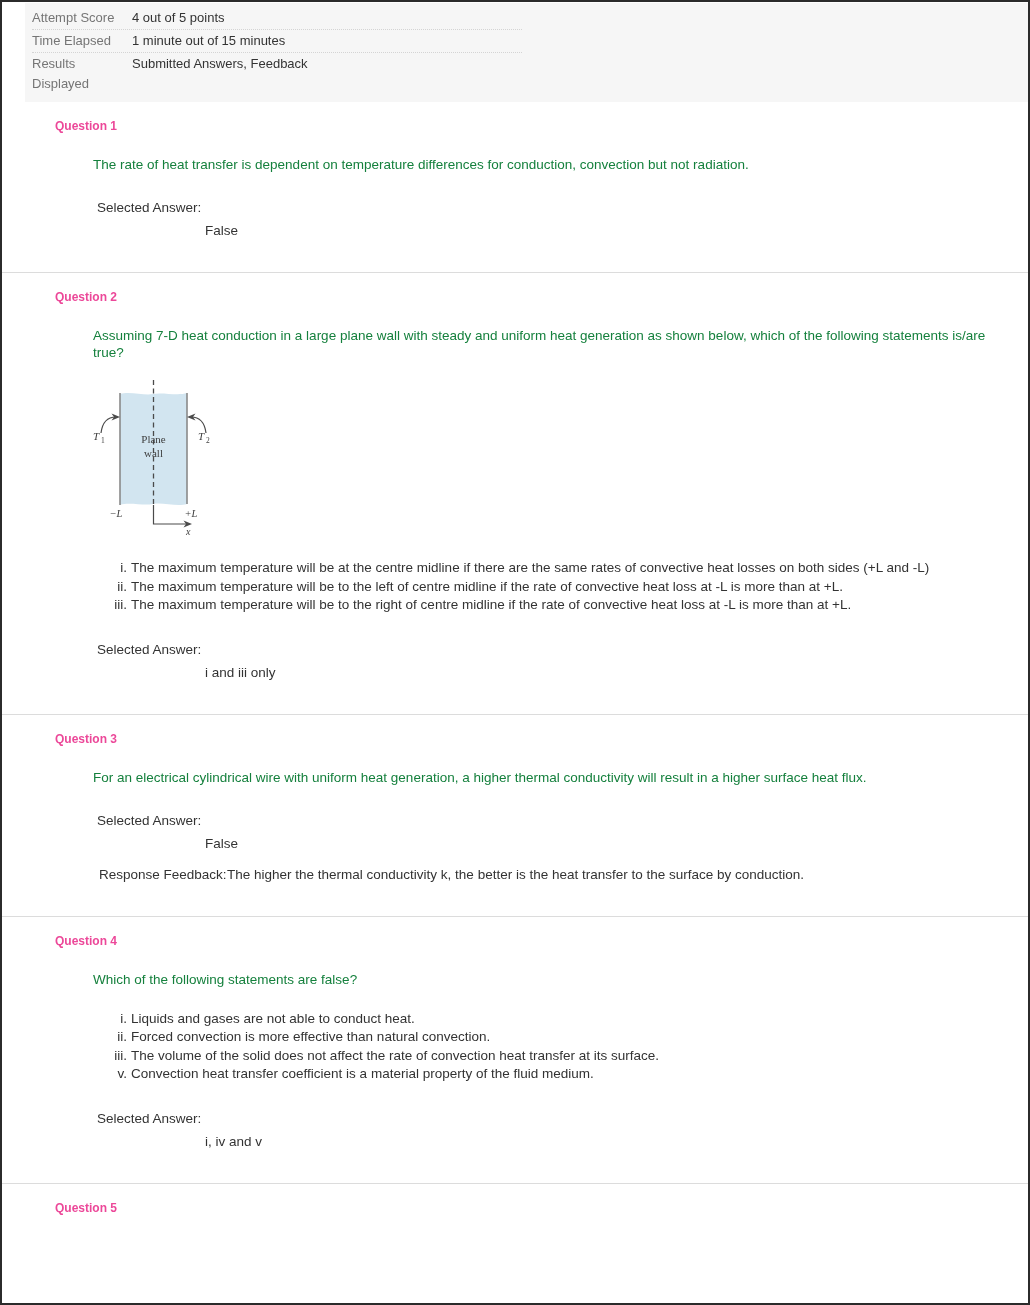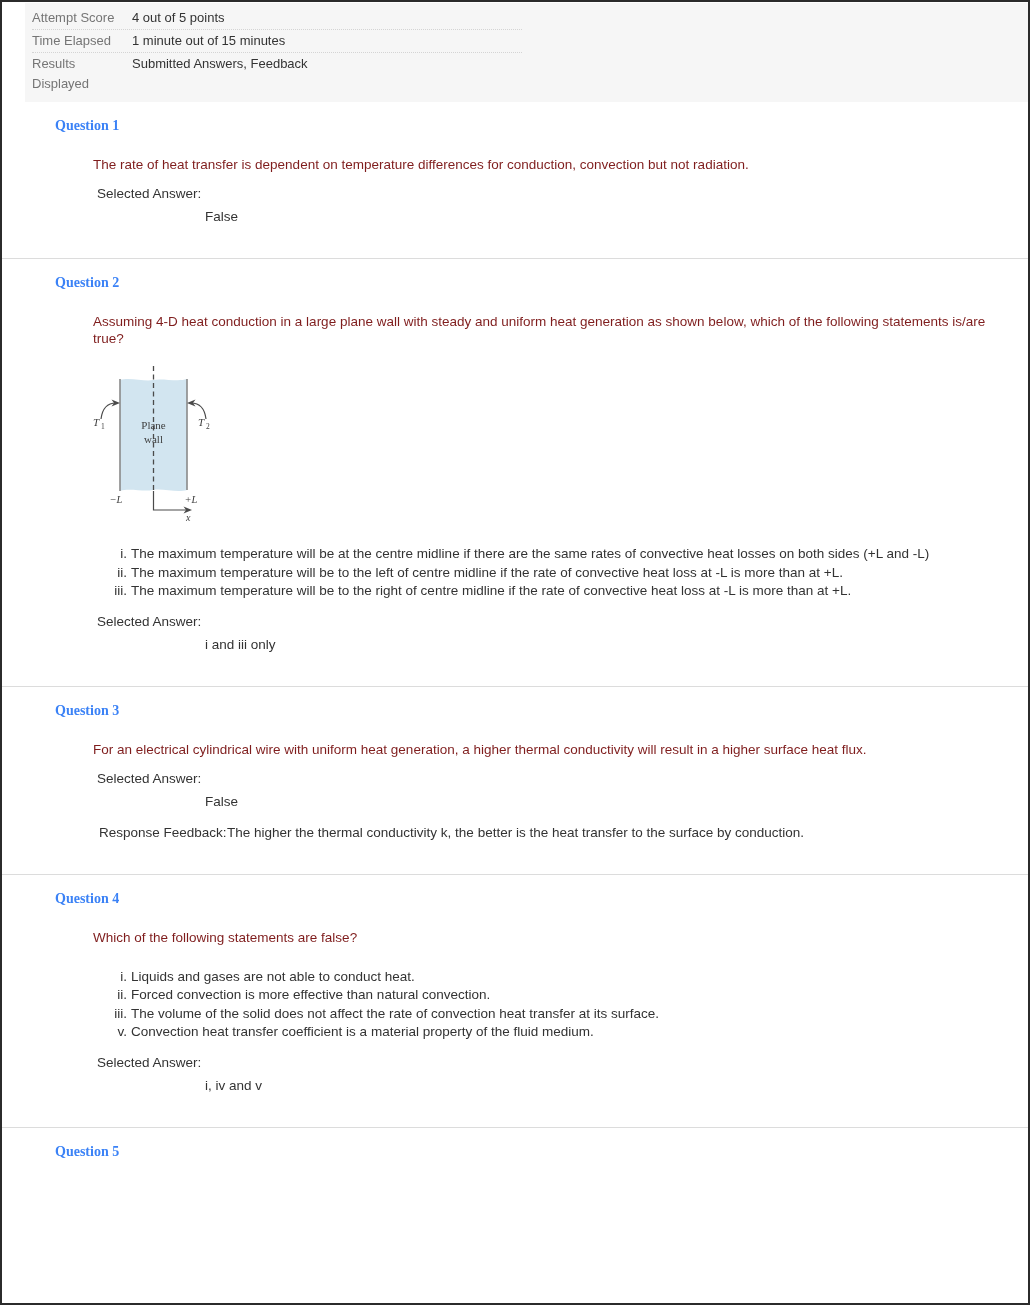--- a/index.html
+++ b/index.html
@@ -13,26 +13,26 @@
   .score-row{display:flex;width:490px;align-items:baseline;padding:1px 0;}
   .score-row.dotted{border-bottom:1px dotted #d4d4d4;}
   .score-label{flex:0 0 100px;color:#757575;font-size:13px;line-height:20px;}
   .score-value{color:#333;font-size:13px;line-height:20px;text-align:right;}
 
   
   .qsection{padding:15px 20px 33px 53px;}
   .qsection.bordered{border-bottom:1px solid #dcdcdc;}
   .qsection.fb-pad{}
   .qsection.last{padding-bottom:0;}
-  .qtitle{font-size:14px;font-weight:700;color:#3b82f6;line-height:18px;font-family:Liberation Serif, serif;}
-  .qtext{margin:21px 0 0 38px;font-size:13.5px;line-height:17px;color:#7f1d1d;}
+  .qtitle{font-size:12px;font-weight:700;color:#ec4899;line-height:18px;}
+  .qtext{margin:21px 0 0 38px;font-size:13.5px;line-height:17px;color:#15803d;}
   .stmts{margin:22px 0 0 50px;}
   .stmt{display:flex;font-size:13.5px;line-height:18.5px;color:#333;}
   .stmt-num{flex:0 0 22px;text-align:right;margin-right:4px;}
-  .sa{margin:12px 0 0 42px;font-size:13.5px;color:#333;}
+  .sa{margin:26px 0 0 42px;font-size:13.5px;color:#333;}
   .sa-label{line-height:17px;}
   .sa-value{margin:6px 0 0 108px;line-height:17px;}
   .fb-row{display:flex;margin:14px 0 0 44px;font-size:13.5px;line-height:17px;}
   .fb-label{flex:0 0 128px;}
   .fb-text{flex:1;}
   
   .diagram{display:block;margin:16px 0 0 35px;}
 </style>
 </head>
 <body>
@@ -58,21 +58,21 @@
     <div class="qtitle">Question 1</div>
     <div class="qtext">The rate of heat transfer is dependent on temperature differences for conduction, convection but not radiation.</div>
     <div class="sa">
       <div class="sa-label">Selected Answer:</div>
       <div class="sa-value">False</div>
     </div>
   </div>
 
   <div class="qsection bordered">
     <div class="qtitle">Question 2</div>
-    <div class="qtext">Assuming 4-D heat conduction in a large plane wall with steady and uniform heat generation as shown below, which of the following statements is/are true?</div>
+    <div class="qtext">Assuming 7-D heat conduction in a large plane wall with steady and uniform heat generation as shown below, which of the following statements is/are true?</div>
 
     <svg class="diagram" width="135" height="160" viewBox="0 0 135 160">
       <path d="M30,17 C40,14 55,19 63,17 C72,15 88,19 97,16 L97,127 C87,130 72,125 63,127 C54,129 39,125 30,128 Z" fill="#d2e5f0"></path>
       <line x1="30" y1="16" x2="30" y2="128" stroke="#8a8a8a" stroke-width="1.6"></line>
       <line x1="97" y1="16" x2="97" y2="127" stroke="#8a8a8a" stroke-width="1.6"></line>
       <line x1="63.5" y1="3" x2="63.5" y2="127" stroke="#4a4a4a" stroke-width="1.3" stroke-dasharray="5,3.5"></line>
       <path d="M11,56 Q13,40 26,40" stroke="#4a4a4a" stroke-width="1.2" fill="none"></path>
       <path d="M30,40 L21.5,36.5 L24,40 L21.5,43.5 Z" fill="#4a4a4a"></path>
       <path d="M116,56 Q114,40 101,40" stroke="#4a4a4a" stroke-width="1.2" fill="none"></path>
       <path d="M97,40 L105.5,36.5 L103,40 L105.5,43.5 Z" fill="#4a4a4a"></path>

